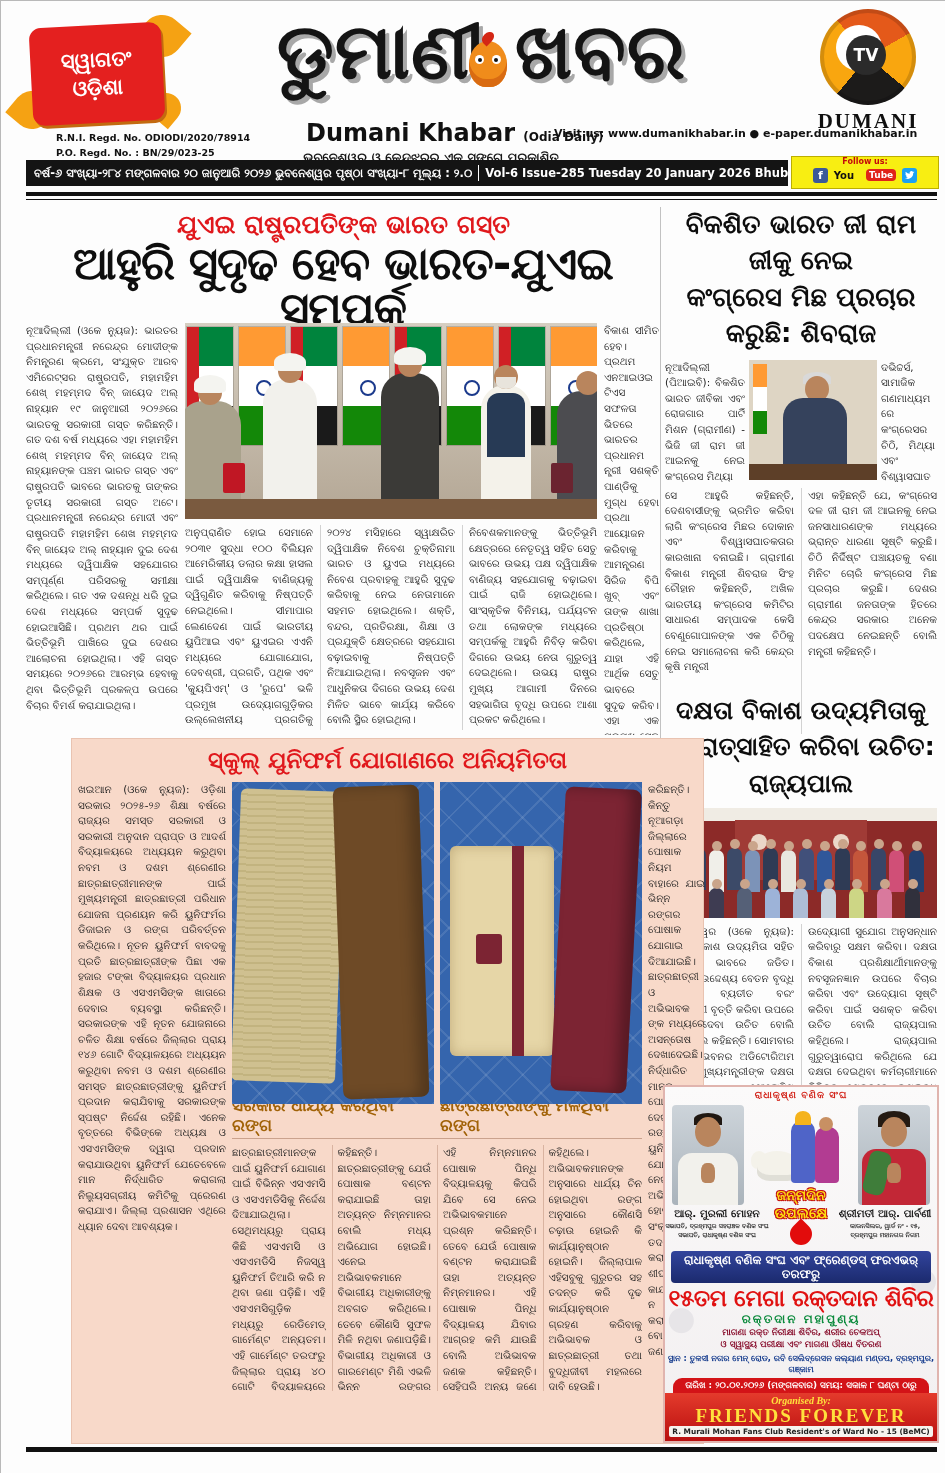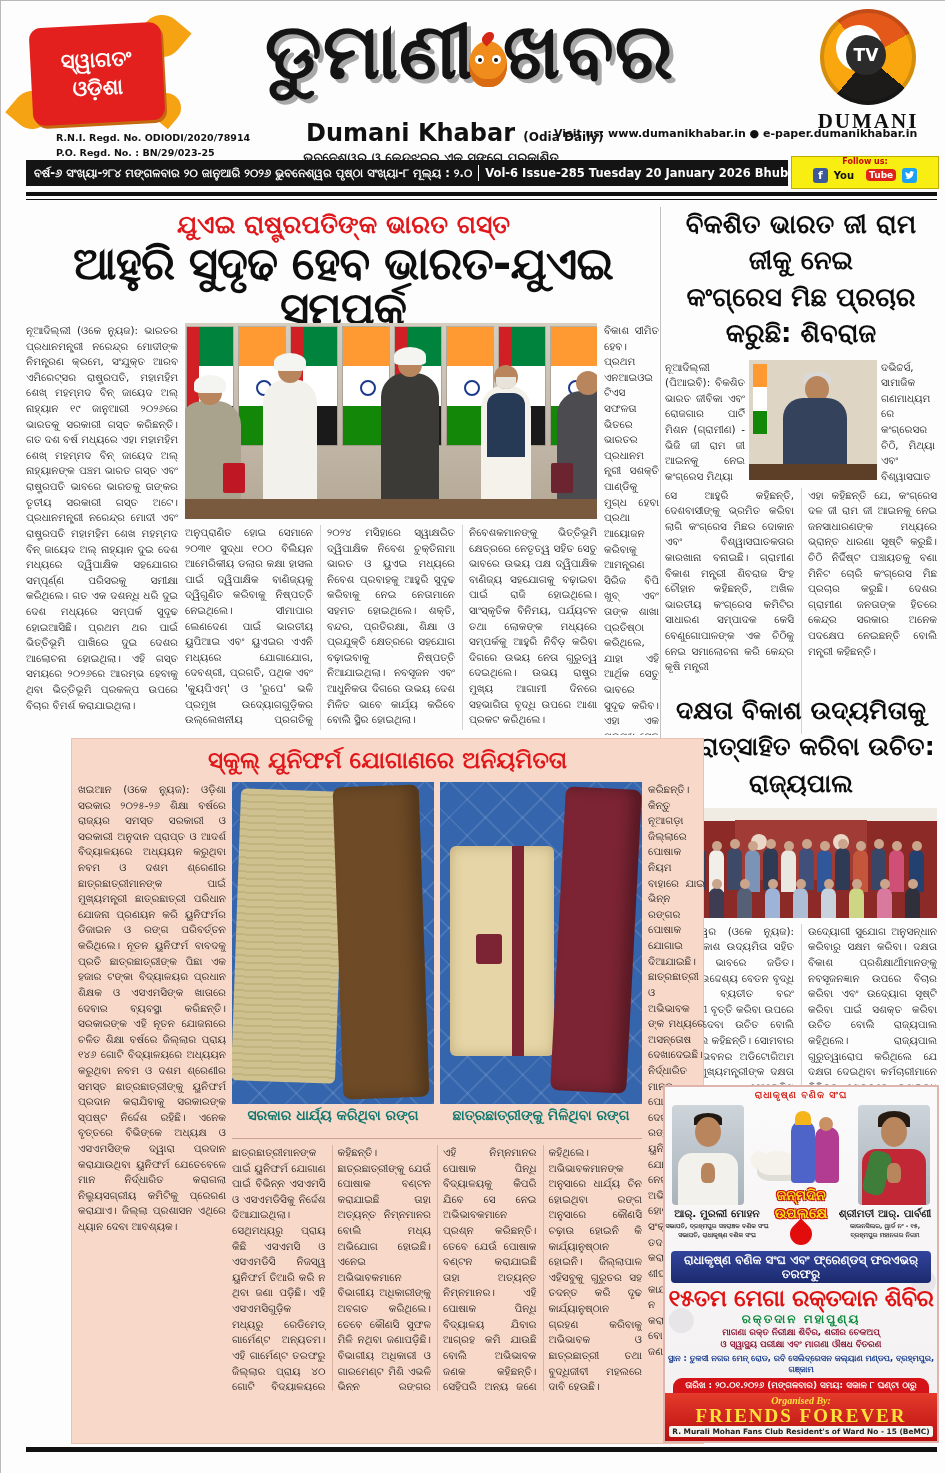--- a/index.html
+++ b/index.html
@@ -7,21 +7,21 @@
         border:1px solid #b9b9b9;overflow:hidden;
         font-family:"DejaVu Sans","Liberation Sans",sans-serif;color:#161616;}
   .abs{position:absolute;}
 
   
   .flame{position:absolute;background:#f5a213;border-radius:60% 0 60% 60%;}
   .badge{left:30px;top:24px;width:132px;height:98px;background:#e4201f;border-radius:12px;
          transform:rotate(-3deg);display:flex;flex-direction:column;align-items:center;justify-content:center;
          color:#fff;font-weight:bold;font-size:21px;line-height:1.35;box-shadow:2px 3px 0 #c36a10;z-index:2;}
   .rni{left:55px;top:130px;font-size:9.5px;font-weight:bold;line-height:1.55;color:#111;z-index:2;}
-  .masthead{left:156px;top:6px;width:625px;text-align:center;font-size:77px;font-weight:900;
+  .masthead{left:168px;top:6px;width:625px;text-align:center;font-size:77px;font-weight:900;
             letter-spacing:1px;color:#141414;text-shadow:4px 4px 0 #a8a8a8;white-space:nowrap;z-index:1;}
   .ganesha{left:468px;top:40px;width:38px;height:46px;background:#f08c1b;border-radius:50% 50% 45% 45%;z-index:3;
            box-shadow:inset 0 -8px 0 #d96b12;}
   .ganesha .eye{position:absolute;top:14px;width:9px;height:9px;background:#fff;border-radius:50%;}
   .ganesha .eye.l{left:6px}.ganesha .eye.r{right:6px}
   .ganesha .pupil{position:absolute;top:17px;width:4px;height:4px;background:#111;border-radius:50%;}
   .ganesha .pupil.l{left:9px}.ganesha .pupil.r{right:9px}
   .ganesha .tilak{position:absolute;top:-10px;left:14px;width:10px;height:14px;background:#d42715;
                   border-radius:50% 50% 0 50%;transform:rotate(45deg);}
   .latin-title{left:305px;top:118px;font-size:24px;font-weight:900;color:#111;}
@@ -126,21 +126,21 @@
   .pcol1{width:148px;flex:none;}
   .pcenter{width:410px;flex:none;display:flex;flex-direction:column;}
   .pstrip{width:57px;flex:none;}
   .cloth-row{display:flex;gap:6px;height:348px;flex:none;}
   .cloth-wrap{width:202px;display:flex;flex-direction:column;}
   .cloth{width:202px;height:322px;position:relative;overflow:hidden;flex:none;
          background:
            repeating-linear-gradient(45deg,rgba(255,255,255,.10) 0 2px,transparent 2px 26px),
            repeating-linear-gradient(-45deg,rgba(255,255,255,.10) 0 2px,transparent 2px 26px),
            #3565ad;}
-  .cap{height:22px;display:flex;align-items:center;justify-content:center;font-size:14px;font-weight:bold;color:#0f766e;}
+  .cap{height:22px;display:flex;align-items:center;justify-content:center;font-size:17px;font-weight:bold;color:#a16207;}
   .shirt1{position:absolute;left:4px;top:8px;width:104px;height:292px;transform:rotate(2deg);
           background:repeating-linear-gradient(#cfc090 0 5px,#c2b37f 5px 7px);border-radius:6px;}
   .pants1{position:absolute;left:106px;top:4px;width:86px;height:312px;transform:rotate(-2deg);
           background:#6e4a26;border-radius:8px;box-shadow:inset -10px 0 14px rgba(0,0,0,.25);}
   .shirt2{position:absolute;left:10px;top:64px;width:104px;height:210px;background:#e6d6a7;border-radius:6px;
           box-shadow:inset 0 0 14px rgba(120,90,40,.35);}
   .placket{position:absolute;left:62px;top:0;width:12px;height:100%;background:#7c2433;}
   .pocket{position:absolute;left:26px;top:88px;width:26px;height:30px;background:#7c2433;border-radius:3px;}
   .pants2{position:absolute;left:118px;top:6px;width:76px;height:304px;transform:rotate(3deg);
           background:#7c2433;border-radius:8px;box-shadow:inset -10px 0 14px rgba(0,0,0,.3);}

